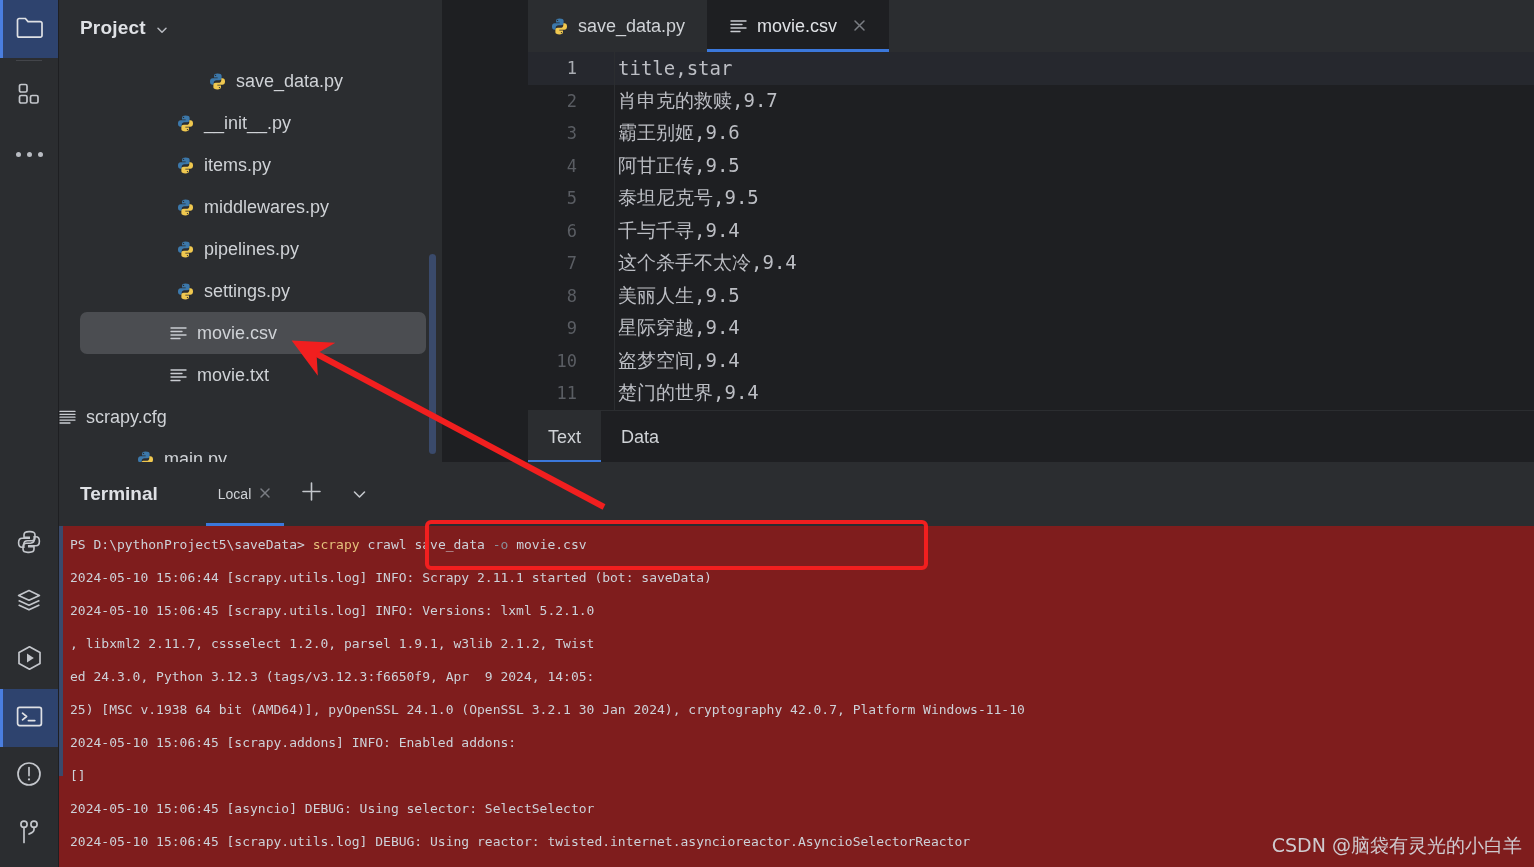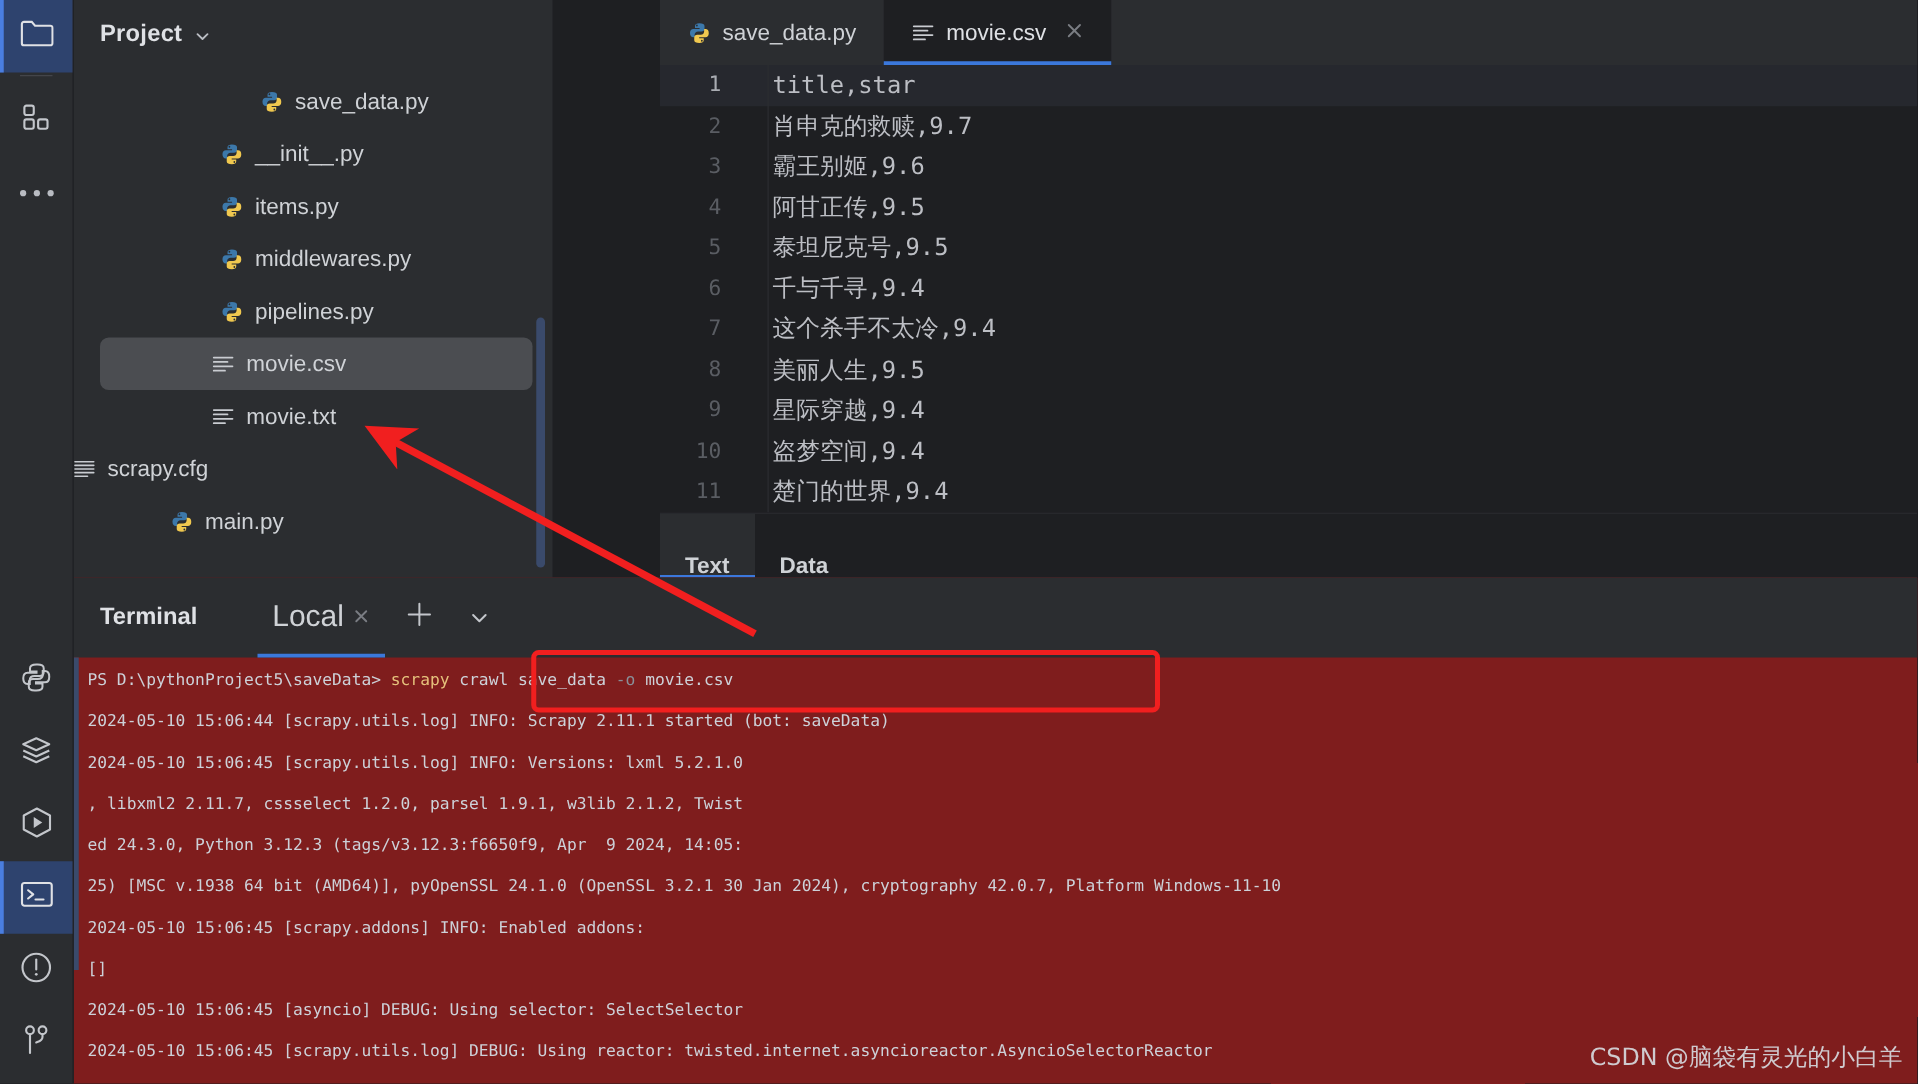--- a/index.html
+++ b/index.html
@@ -92,39 +92,39 @@
   .code-line.cur .gutter{color:#a9acb2;}
   .gutter-border{
     position:absolute;left:86px;top:0;bottom:0;width:1px;background:#2b2d30;
   }
   .code-text{padding-left:28px;color:#bcbec4;white-space:pre;}
   .bottom-tabs{
     height:52px;display:flex;align-items:stretch;background:#1e1f22;
     border-top:1px solid #2b2d30;
   }
   .btab{
-    display:flex;align-items:flex-end;padding:0 20px;font-size:18px;color:#cfd2d6;position:relative;font-weight:bold;
+    display:flex;align-items:center;padding:0 20px;font-size:18px;color:#cfd2d6;position:relative;
   }
   .btab.active{background:#2b2d30;}
   .btab.active::after{
     content:"";position:absolute;left:0;right:0;bottom:0;height:3px;background:#3b78db;
   }
 
   
   .terminal{
     position:absolute;left:58px;top:462px;right:0;bottom:0;background:#7f1d1d;
   }
   .term-header{
     height:64px;display:flex;align-items:center;gap:0;background:#2b2d30;
     padding-left:22px;box-sizing:border-box;
   }
   .term-title{font-size:19px;font-weight:600;color:#dfe1e5;margin-right:48px;}
   .term-tab{
     position:relative;display:flex;align-items:center;gap:7px;
-    height:64px;padding:0 12px;font-size:24px;color:#cfd2d6;
+    height:64px;padding:0 12px;font-size:14px;color:#cfd2d6;
   }
   .term-tab.active::after{
     content:"";position:absolute;left:0;right:0;bottom:0;height:3px;background:#3b78db;
   }
   .term-x{color:#7a7d83;font-size:18px;}
   .term-plus{font-size:27px;color:#c3c6cb;padding:0 16px;font-weight:300;line-height:1;}
   .term-chev{padding:0 12px;color:#c3c6cb;display:flex;align-items:center;}
   .term-body{
     position:relative;padding:2px 0 0 12px;
     font-family:"DejaVu Sans Mono","Liberation Mono",monospace;
@@ -296,20 +296,29 @@
       <div class="tree-row" style="padding-left:118px">
         <span class="pyicon">
           <svg width="19" height="19" viewBox="0 0 24 24">
               <path d="M12 2c-2.8 0-4.4.9-4.4 2.7v2.2h4.6v.9H5.9c-1.9 0-3.4 1.3-3.4 4.1s1.2 4.2 3.4 4.2h1.3v-2.5c0-2 1.5-3.3 3.5-3.3h3.5c1.7 0 3-1 3-2.8V4.7C17.2 3 15.4 2 12 2Zm-2.5 1.4a.9.9 0 1 1 0 1.8.9.9 0 0 1 0-1.8Z" fill="#3c78aa"></path>
               <path d="M12 22c2.8 0 4.4-.9 4.4-2.7v-2.2h-4.6v-.9h6.3c1.9 0 3.4-1.3 3.4-4.1s-1.2-4.2-3.4-4.2h-1.3v2.5c0 2-1.5 3.3-3.5 3.3H9.8c-1.7 0-3 1-3 2.8v2.8C6.8 21 8.6 22 12 22Zm2.5-1.4a.9.9 0 1 1 0-1.8.9.9 0 0 1 0 1.8Z" fill="#f0c84f"></path>
             </svg>
         </span>
         <span>pipelines.py</span>
       </div>
 
+      <div class="tree-row" style="padding-left:118px">
+        <span class="pyicon">
+          <svg width="19" height="19" viewBox="0 0 24 24">
+              <path d="M12 2c-2.8 0-4.4.9-4.4 2.7v2.2h4.6v.9H5.9c-1.9 0-3.4 1.3-3.4 4.1s1.2 4.2 3.4 4.2h1.3v-2.5c0-2 1.5-3.3 3.5-3.3h3.5c1.7 0 3-1 3-2.8V4.7C17.2 3 15.4 2 12 2Zm-2.5 1.4a.9.9 0 1 1 0 1.8.9.9 0 0 1 0-1.8Z" fill="#3c78aa"></path>
+              <path d="M12 22c2.8 0 4.4-.9 4.4-2.7v-2.2h-4.6v-.9h6.3c1.9 0 3.4-1.3 3.4-4.1s-1.2-4.2-3.4-4.2h-1.3v2.5c0 2-1.5 3.3-3.5 3.3H9.8c-1.7 0-3 1-3 2.8v2.8C6.8 21 8.6 22 12 22Zm2.5-1.4a.9.9 0 1 1 0-1.8.9.9 0 0 1 0 1.8Z" fill="#f0c84f"></path>
+            </svg>
+        </span>
+        <span>settings.py</span>
+      </div>
 
       <div class="tree-row sel" style="padding-left:89px">
         <span class="fileicon">
           <svg width="19" height="16" viewBox="0 0 19 16" stroke="#c9ccd1" stroke-width="1.4" stroke-linecap="round">
             <path d="M2 3h15"></path>
               <path d="M2 6.5h11"></path>
               <path d="M2 10h15"></path>
               <path d="M2 13.5h9"></path>
           </svg>
         </span>

